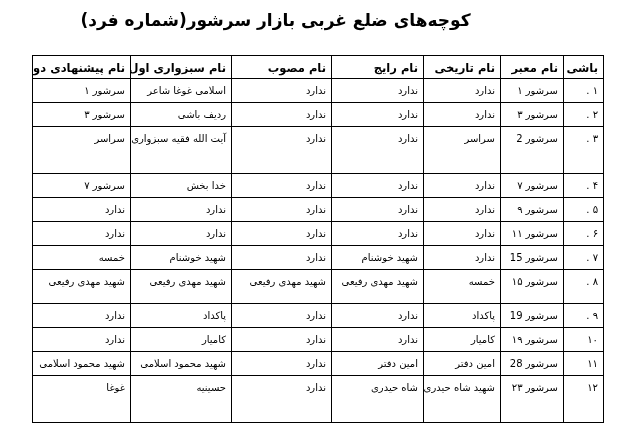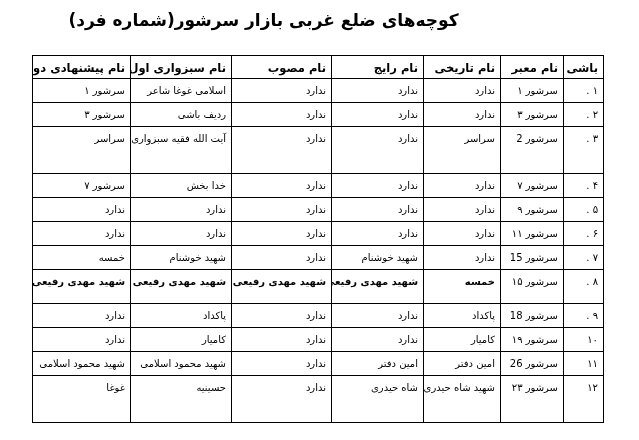--- a/index.html
+++ b/index.html
@@ -1,26 +1,26 @@
 <!DOCTYPE html>
 <html><head>
 <meta charset="utf-8">
 <style>
   html, body { margin: 0; padding: 0; background: #ffffff; }
   body { width: 639px; height: 440px; position: relative; overflow: hidden;
          font-family: "DejaVu Sans", sans-serif; color: #000; }
-  .title { position: absolute; top: 10px; left: 4px; width: 519px; text-align: center;
+  .title { position: absolute; top: 10px; left: 16px; width: 519px; text-align: center;
            font-family: "DejaVu Sans", sans-serif; font-weight: bold; font-size: 17px; direction: rtl; }
   table.main { position: absolute; top: 55px; left: 32px; width: 571px;
                border-collapse: collapse; direction: rtl; table-layout: fixed; }
   table.main td, table.main th { border: 1px solid #000; padding: 2px 5px 0 5px;
                vertical-align: top; text-align: right; font-size: 10px; line-height: 20px;
                white-space: nowrap; overflow: hidden; }
   table.main th { font-weight: bold; font-size: 11.5px; height: 20px; }
-  table.main td.bold { font-weight: bold; }
+  table.main td.bold { font-weight: normal; }
   tr.r-std td { height: 21px; }
   tr.r-tall td { height: 44px; }
   tr.r-mid td { height: 31px; }
   .wrap { white-space: normal; line-height: 22px; }
 </style>
 </head>
 <body>
 
 <div class="title">کوچه‌های ضلع غربی  بازار سرشور(شماره فرد)</div>
 
@@ -113,39 +113,39 @@
       <td>۸ .</td>
       <td>سرشور ۱۵</td>
       <td class="bold">خمسه</td>
       <td class="bold">شهید مهدی رفیعی</td>
       <td class="bold">شهید مهدی رفیعی</td>
       <td class="bold">شهید مهدی رفیعی</td>
       <td class="bold">شهید مهدی رفیعی</td>
     </tr>
     <tr class="r-std">
       <td>۹ .</td>
-      <td>سرشور 18</td>
+      <td>سرشور 19</td>
       <td>پاکداد</td>
       <td>ندارد</td>
       <td>ندارد</td>
       <td>پاکداد</td>
       <td>ندارد</td>
     </tr>
     <tr class="r-std">
       <td>۱۰</td>
       <td>سرشور ۱۹</td>
       <td>کامیار</td>
       <td>ندارد</td>
       <td>ندارد</td>
       <td>کامیار</td>
       <td>ندارد</td>
     </tr>
     <tr class="r-std">
       <td>۱۱</td>
-      <td>سرشور 26</td>
+      <td>سرشور 28</td>
       <td>امین دفتر</td>
       <td>امین دفتر</td>
       <td>ندارد</td>
       <td>شهید محمود اسلامی</td>
       <td>شهید محمود اسلامی</td>
     </tr>
     <tr class="r-tall">
       <td>۱۲</td>
       <td>سرشور ۲۳</td>
       <td class="wrap">شهید شاه حیدری</td>

